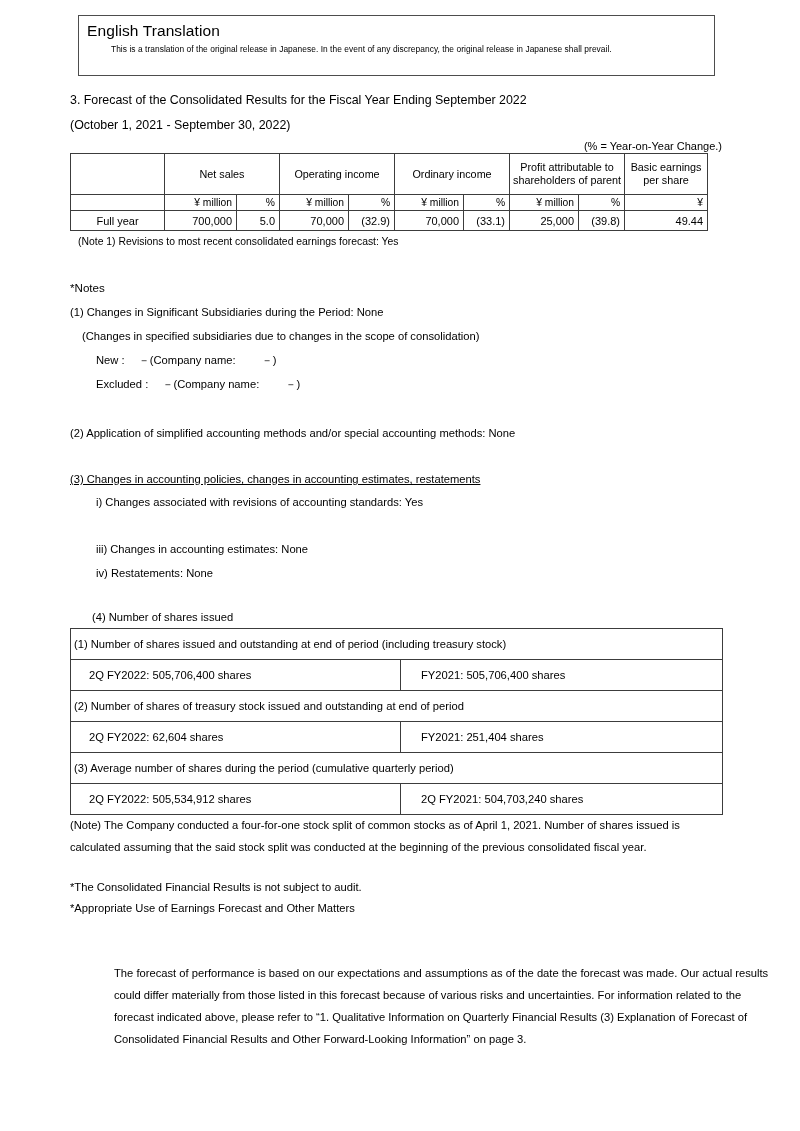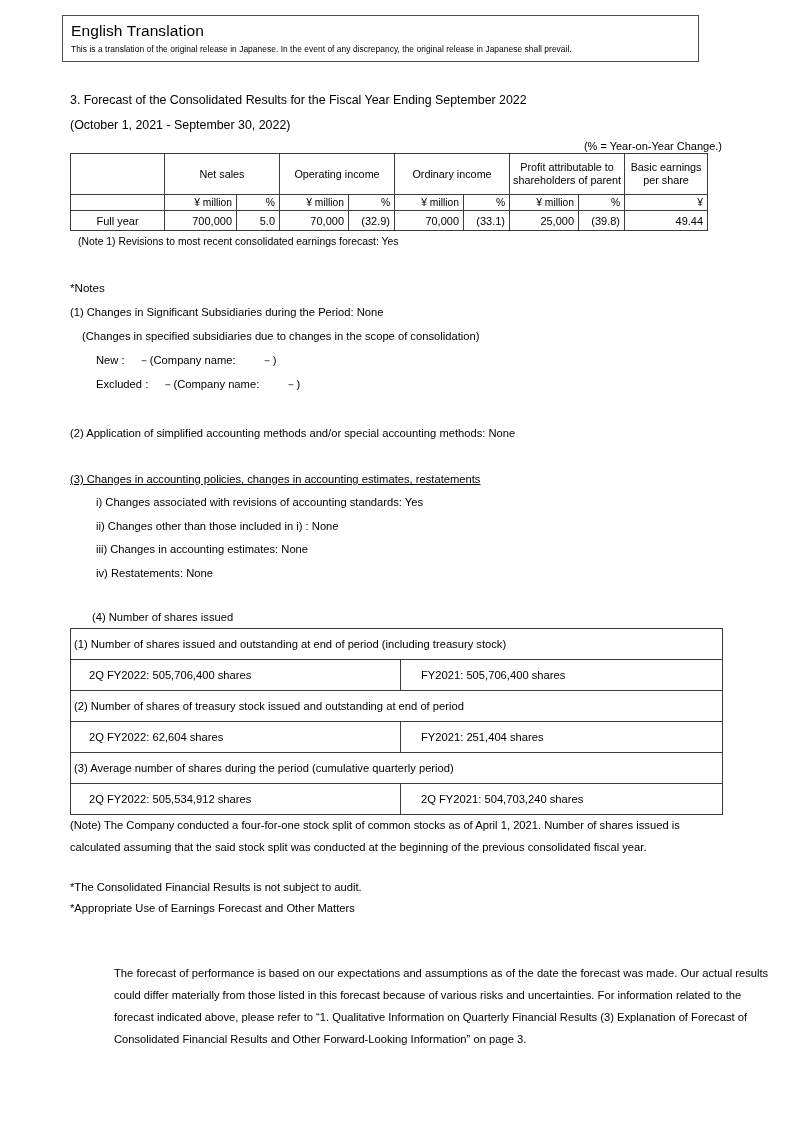--- a/index.html
+++ b/index.html
@@ -18,38 +18,39 @@
   .page {
     position: relative;
     width: 800px;
     height: 1131px;
     overflow: hidden;
   }
 
   
   .trans-box {
     position: absolute;
-    left: 62px;
+    left: 78px;
     top: 15px;
     width: 637px;
-    height: 47px;
+    height: 61px;
     border: 1px solid #4d4d4d;
     box-sizing: border-box;
     padding: 5px 8px 0 8px;
   }
   .trans-title {
     font-size: 15.5px;
     line-height: 19px;
     letter-spacing: 0.1px;
   }
   .trans-sub {
     font-size: 8.4px;
     line-height: 12px;
     margin-top: 3px;
     letter-spacing: 0.05px;
+    margin-left: 24px;
   }
 
   
   .sec-head {
     position: absolute;
     left: 70px;
     font-size: 12.4px;
     line-height: 16px;
     white-space: nowrap;
   }
@@ -244,21 +245,20 @@
     <span>New :</span><span class="sp-mid"></span><span>－</span><span>(Company name:</span><span class="sp-wide"></span><span>－)</span>
   </div>
 
   <div class="txt" id="note1-exc">
     <span>Excluded :</span><span class="sp-mid"></span><span>－</span><span>(Company name:</span><span class="sp-wide"></span><span>－)</span>
   </div>
 
   <div class="txt" id="note2">(2) Application of simplified accounting methods and/or special accounting methods: None</div>
   <div class="txt" id="note3">(3) Changes in accounting policies, changes in accounting estimates, restatements</div>
   <div class="txt" id="note3-i">i) Changes associated with revisions of accounting standards: Yes</div>
-  <div class="txt" id="note3-ii">ii) Changes other than those included in i) : None</div>
   <div class="txt" id="note3-iii">iii) Changes in accounting estimates: None</div>
   <div class="txt" id="note3-iv">iv) Restatements: None</div>
   <div class="txt" id="note4">(4) Number of shares issued</div>
 
   <table class="sh-table">
     <colgroup>
       <col style="width:330px">
       <col style="width:322px">
     </colgroup>
     <tbody>

